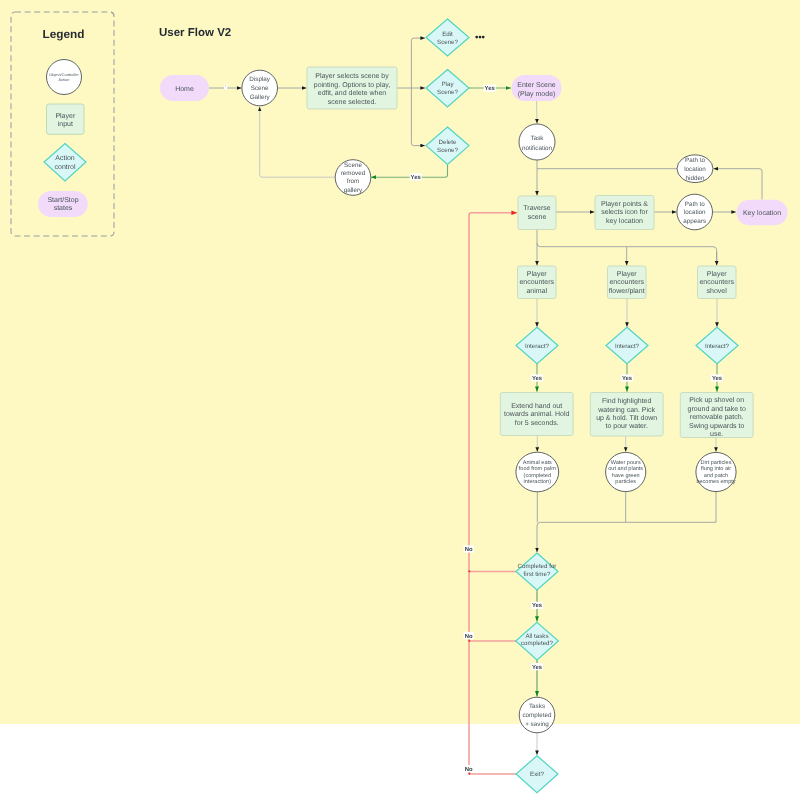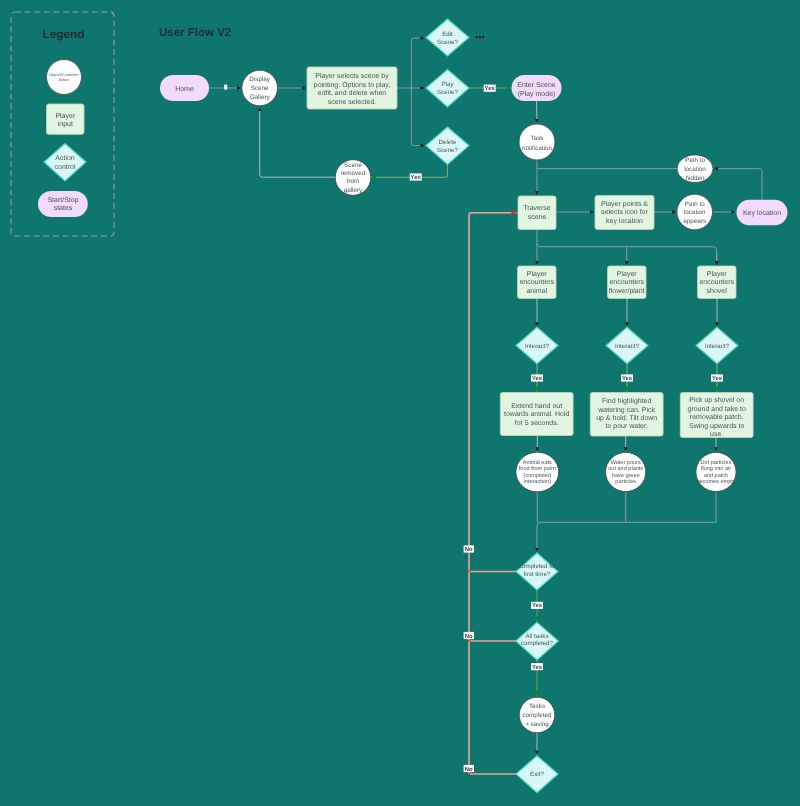--- a/index.html
+++ b/index.html
@@ -1,20 +1,20 @@
 <!DOCTYPE html>
 <html><head>
 <meta charset="utf-8">
 <title>User Flow V2</title>
 <style>
   html,body{margin:0;padding:0;background:#ffffff;}
   body{width:800px;height:806px;overflow:hidden;
        font-family:"Liberation Sans",sans-serif;
        -webkit-font-smoothing:antialiased;text-rendering:geometricPrecision;}
-  #canvas{position:relative;width:800px;height:806px;background:#0f766e;}
+  #canvas{position:relative;width:800px;height:724px;background:#fef9c3;}
   svg#flow{position:absolute;left:0;top:0;width:800px;height:806px;display:block;
            transform:translateZ(0);}
   text{font-family:"Liberation Sans",sans-serif;fill:#4f5b62;text-rendering:geometricPrecision;}
   .nodetext{font-size:7px;fill:#4a5459;}
   .edgelabel{font-size:5.9px;font-weight:bold;fill:#3b4448;}
   .title{font-size:11.5px;font-weight:bold;fill:#252b33;}
   .legendtitle{font-size:11.8px;font-weight:bold;fill:#252b33;}
   .tiny{font-size:3.95px;fill:#4a5459;}
   .small{font-size:6.3px;fill:#4a5459;}
   .dtext{font-size:6.2px;fill:#4a5459;}

